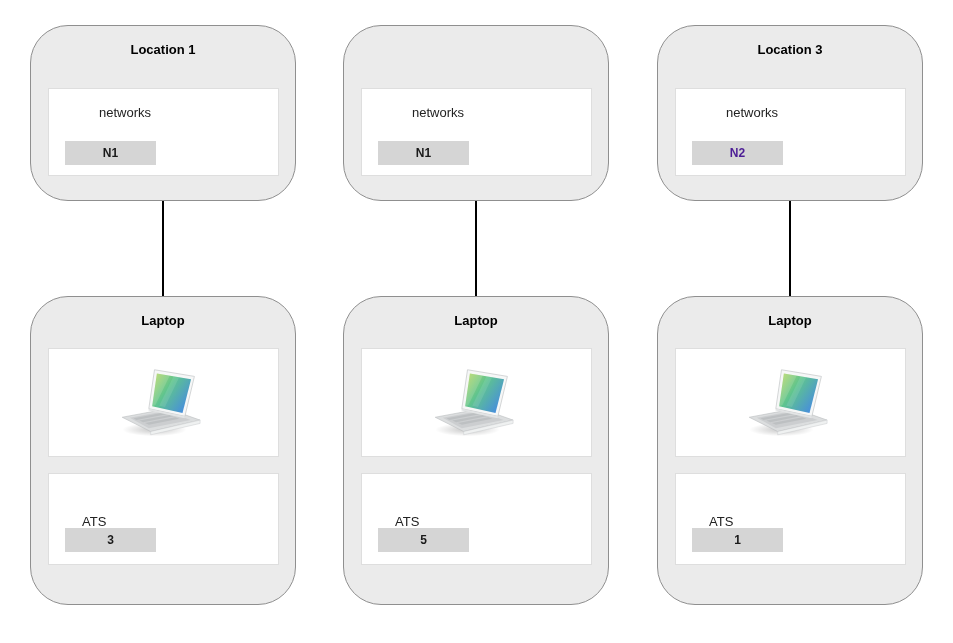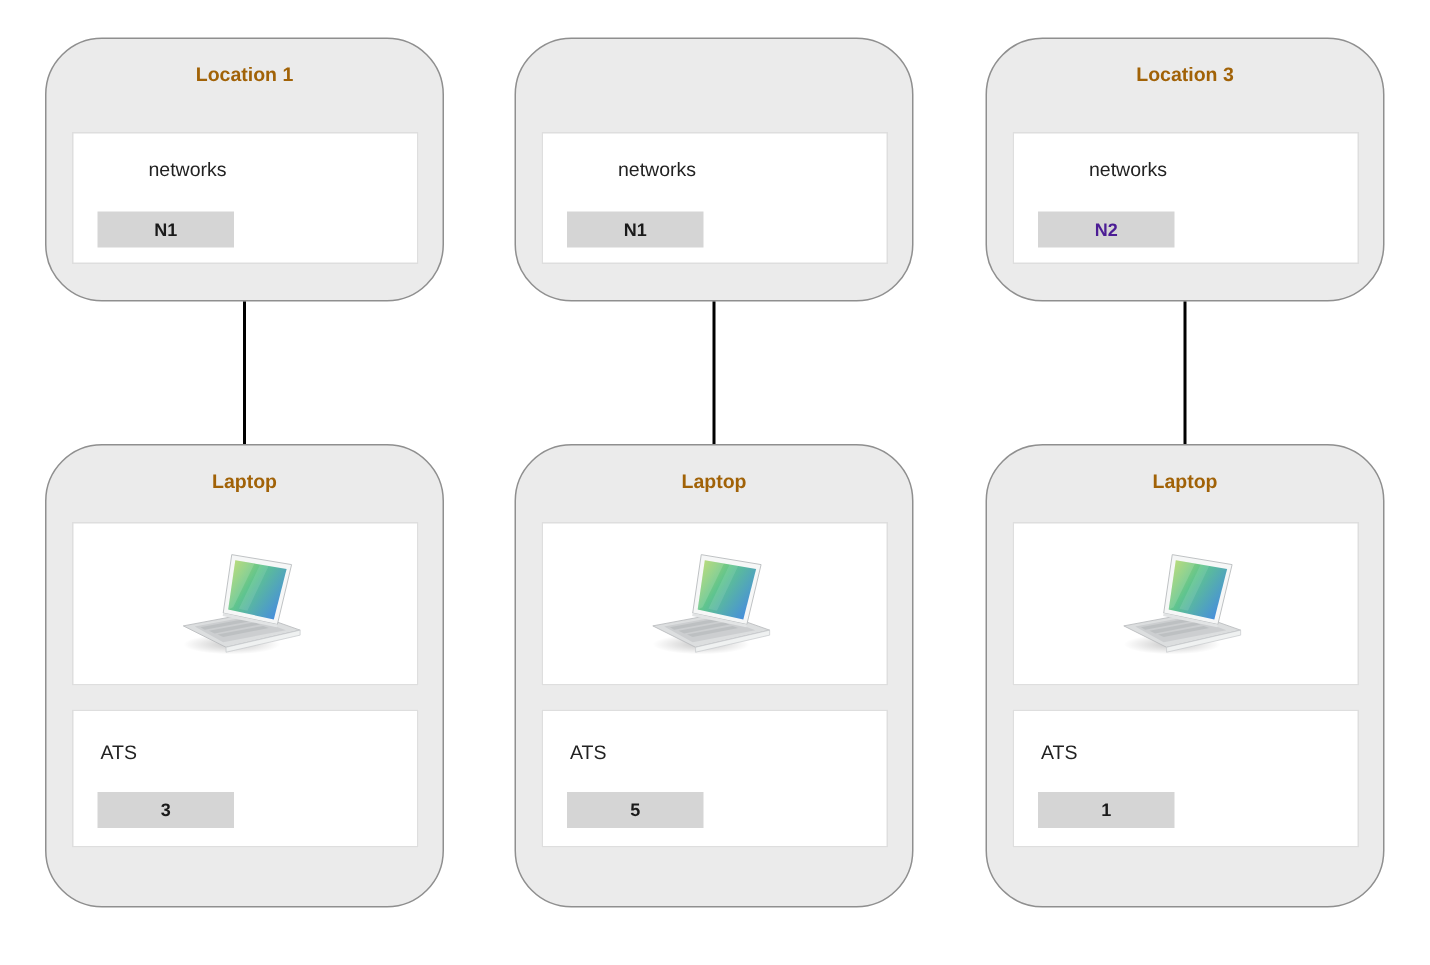--- a/index.html
+++ b/index.html
@@ -19,37 +19,37 @@
     position:absolute;width:266px;box-sizing:border-box;
     background:var(--card-bg);
     border:1px solid var(--card-border);
     border-radius:38px;
   }
   .card.loc{top:25px;height:176px;}
   .card.laptop{top:296px;height:309px;padding-left:48px;}
 
   .card-title{
     position:absolute;top:16px;left:0;right:0;
-    text-align:center;font-weight:bold;font-size:13px;color:#a16207;
+    text-align:center;font-weight:bold;font-size:13px;color:#000000;
   }
 
   .panel{
     position:absolute;left:17px;right:16px;box-sizing:border-box;
     background:var(--panel-bg);
     border:1px solid var(--panel-border);
   }
   .loc .panel{top:62px;height:88px;}
   .laptop .panel.img-panel{top:51px;height:109px;display:flex;align-items:center;justify-content:center;}
   .laptop .panel.ats-panel{top:176px;height:92px;}
 
   .panel-label{
     position:absolute;left:18px;font-size:13px;color:#222;font-weight:normal;
   }
   .loc .panel-label{top:16px;margin-left:32px;}
-  .ats-panel .panel-label{top:20px;}
+  .ats-panel .panel-label{top:40px;margin-left:15px;}
 
   .badge{
     position:absolute;left:16px;width:91px;height:24px;
     background:var(--badge-bg);
     font-size:12px;font-weight:bold;color:var(--text);
     display:flex;align-items:center;justify-content:center;
   }
   .loc .badge{top:52px;}
   .ats-panel .badge{top:54px;}
 

